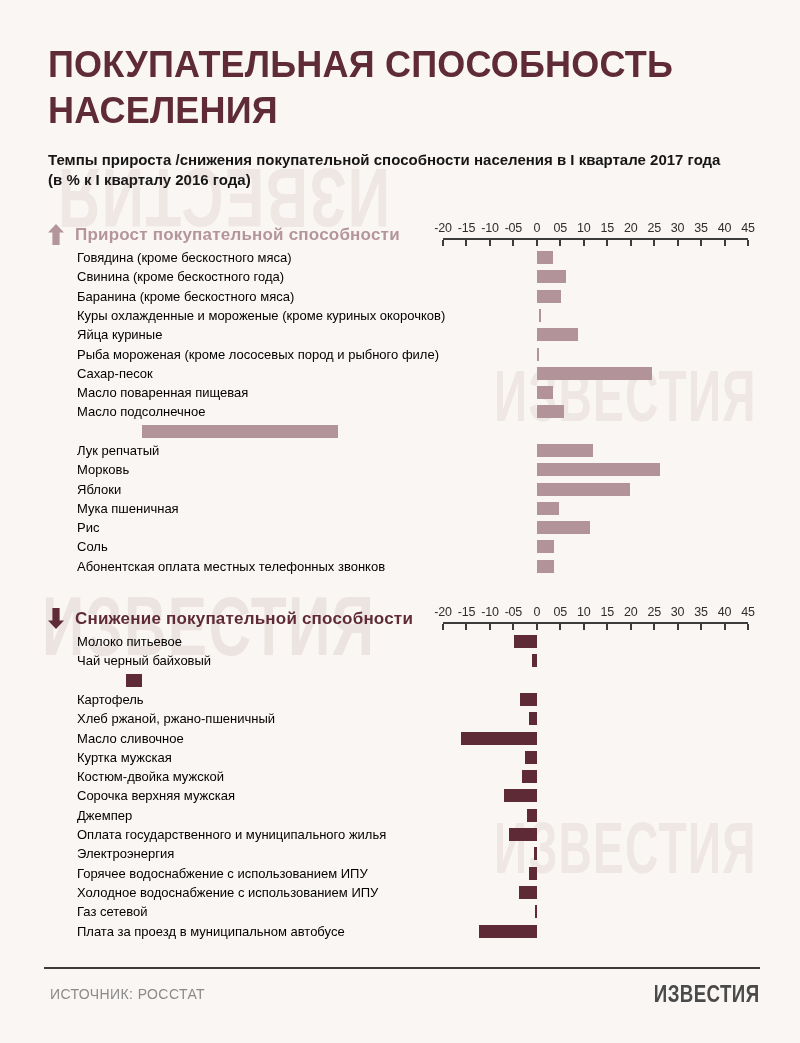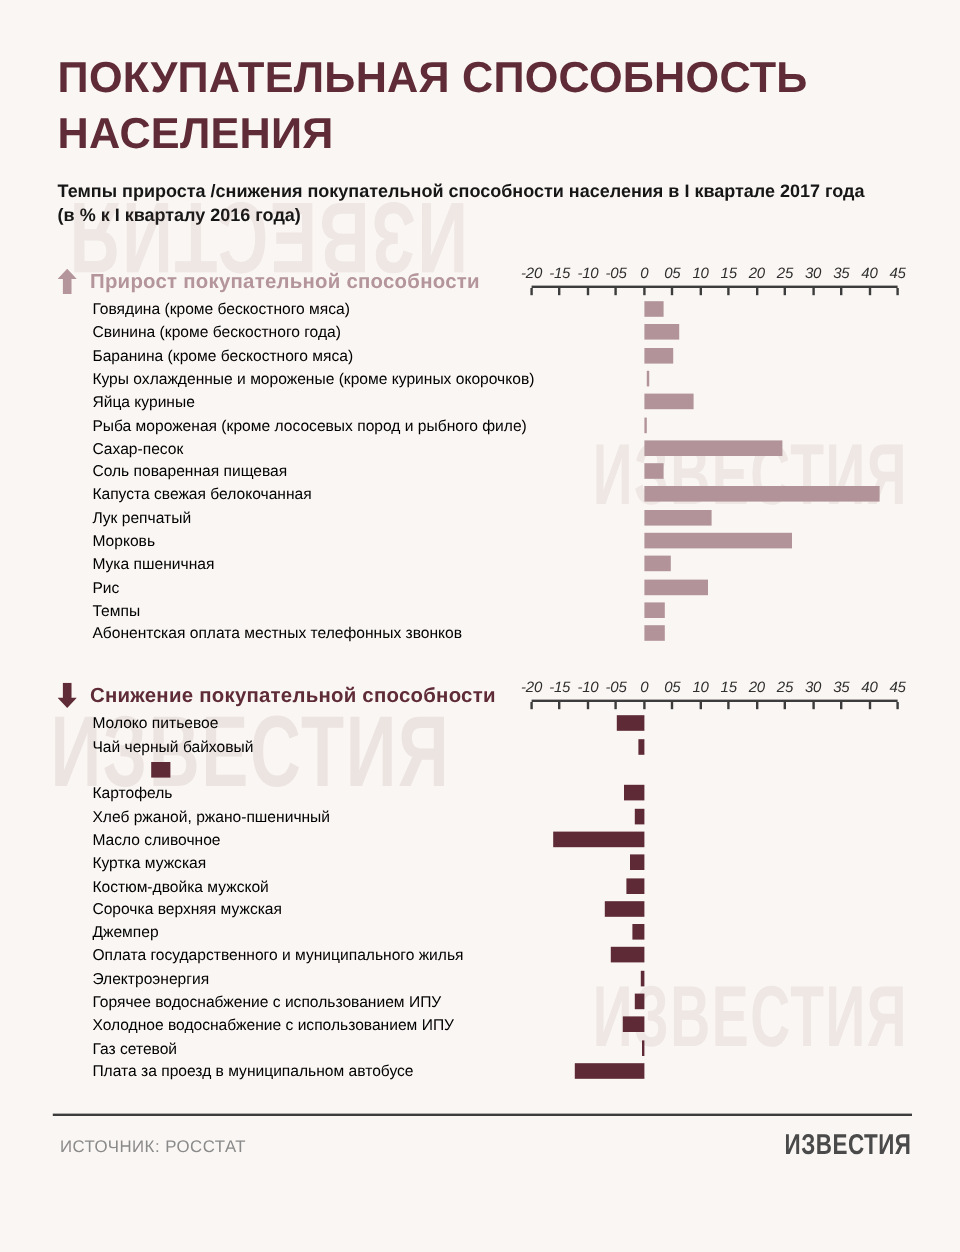--- a/index.html
+++ b/index.html
@@ -39,21 +39,21 @@
   .chart.second { margin-top:22px; }
 
   .head-row { display:flex; height:32px; }
   .head-label { flex:1 1 auto; display:flex; align-items:flex-end; gap:11px; padding-bottom:1px; }
   .arrow-icon { display:block; }
   .arrow-icon svg { display:block; }
   .section-title { font-size:17px; font-weight:bold; line-height:21px; letter-spacing:0.2px; }
   .growth-title  { color:#b4959c; }
   .decline-title { color:#5f2b36; }
 
-  .axis { flex:0 0 305px; position:relative;font-style:italic; }
+  .axis { flex:0 0 305px; position:relative; }
   .axis-line { position:absolute; left:0; right:0; bottom:6px; height:2px; background:#3c3c3c; }
   .tick-mark { position:absolute; bottom:0; width:2px; height:6px; background:#3c3c3c; transform:translateX(-50%); }
   .tick-label {
     position:absolute; bottom:11px; transform:translateX(-50%);
     font-size:12.5px; color:#2e2e2e; letter-spacing:-0.2px;
   }
 
   .rows { margin-top:2px; }
   .chart-row { display:flex; height:19.3px; }
   .item-label {
@@ -177,57 +177,68 @@
             <div class="bar growth" style="width: 0.461538%; left: 30.7692%;"></div>
           </div>
         </div>
         <div class="chart-row">
           <div class="item-label">Сахар-песок</div>
           <div class="bar-col">
             <div class="bar growth" style="width: 37.6923%; left: 30.7692%;"></div>
           </div>
         </div>
         <div class="chart-row">
-          <div class="item-label">Соль поваренная  пищевая</div>
+          <div class="item-label">Масло поваренная  пищевая</div>
           <div class="bar-col">
             <div class="bar growth" style="width: 5.38462%; left: 30.7692%;"></div>
           </div>
         </div>
         <div class="chart-row">
-          <div class="item-label">Капуста свежая белокочанная</div>
+          <div class="item-label">Масло подсолнечное</div>
+          <div class="bar-col">
+            <div class="bar growth" style="width: 8.92308%; left: 30.7692%;"></div>
+          </div>
+        </div>
+        <div class="chart-row">
           <div class="bar-col">
             <div class="bar growth" style="width: 64.1538%; left: 30.7692%;"></div>
           </div>
         </div>
         <div class="chart-row">
           <div class="item-label">Лук репчатый</div>
           <div class="bar-col">
             <div class="bar growth" style="width: 18.3077%; left: 30.7692%;"></div>
           </div>
         </div>
         <div class="chart-row">
           <div class="item-label">Морковь</div>
           <div class="bar-col">
             <div class="bar growth" style="width: 40.4615%; left: 30.7692%;"></div>
           </div>
         </div>
         <div class="chart-row">
+          <div class="item-label">Яблоки</div>
+          <div class="bar-col">
+            <div class="bar growth" style="width: 30.4615%; left: 30.7692%;"></div>
+          </div>
+        </div>
+        <div class="chart-row">
           <div class="item-label">Мука пшеничная</div>
           <div class="bar-col">
             <div class="bar growth" style="width: 7.38462%; left: 30.7692%;"></div>
           </div>
         </div>
         <div class="chart-row">
           <div class="item-label">Рис</div>
           <div class="bar-col">
             <div class="bar growth" style="width: 17.5385%; left: 30.7692%;"></div>
           </div>
         </div>
         <div class="chart-row">
-          <div class="item-label">Темпы</div>
+          <div class="item-label">Соль</div>
           <div class="bar-col">
             <div class="bar growth" style="width: 5.53846%; left: 30.7692%;"></div>
           </div>
         </div>
         <div class="chart-row">
           <div class="item-label">Абонентская оплата местных телефонных звонков</div>
           <div class="bar-col">
             <div class="bar growth" style="width: 5.53846%; left: 30.7692%;"></div>
           </div>
         </div>

